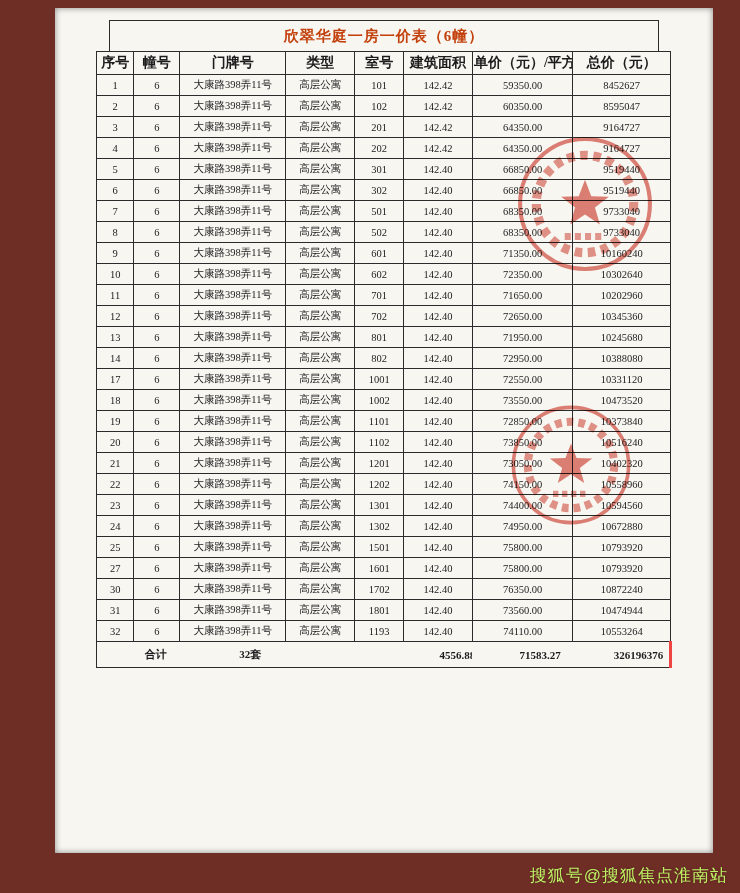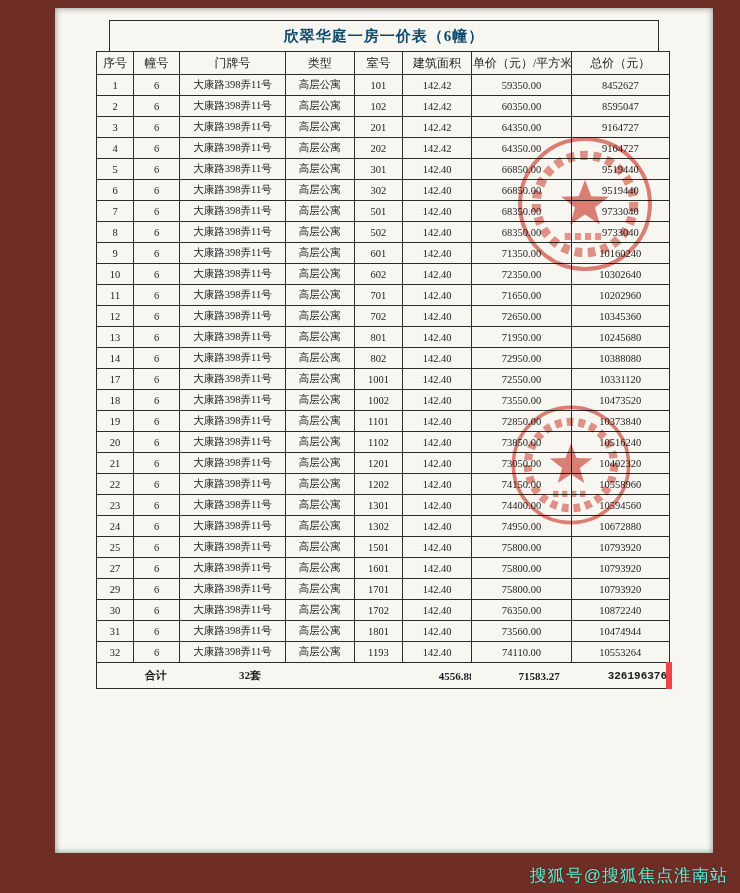--- a/index.html
+++ b/index.html
@@ -23,67 +23,67 @@
     margin:0 41px;
     position:relative;
   }
   .title-box{
     margin:0 13px;
     border:1.5px solid #2b2b2b;
     border-bottom:none;
     text-align:center;
     font-size:15px;
     font-weight:bold;
-    color:#0c4a6e;
+    color:#c2410c;
     padding:6px 0 5px 0;
     letter-spacing:1px;
   }
   table.price{
     width:100%;
     border-collapse:collapse;
     table-layout:fixed;
     font-size:10.5px;
     color:#1c1c1c;
   }
   table.price th,table.price td{
     border:1px solid #2b2b2b;
     text-align:center;
     vertical-align:middle;
     height:20px;
     padding:0 1px;
     overflow:hidden;
     white-space:nowrap;
   }
   table.price th{
-    font-weight:normal;
+    font-weight:bold;
     height:22px;
-    font-size:12px;
+    font-size:14px;
   }
   table.price{border:1.5px solid #2b2b2b;}
   table.price tfoot td{
     border-left:none;border-right:none;
     height:25px;
     font-weight:bold;
     font-size:11px;
     padding-left:36px;
   }
   table.price tfoot td:first-child{border-left:1px solid #2b2b2b;}
-  table.price tfoot td:last-child{border-right:6px solid #ef4444;font-family:Liberation Mono, monospace;}
+  table.price tfoot td:last-child{border-right:3px solid #ef4444;}
   .stamp{
     position:absolute;
     mix-blend-mode:multiply;
     opacity:.62;
     pointer-events:none;
   }
   .stamp1{left:418px;top:113px;width:142px;height:142px;}
   .stamp2{left:412px;top:382px;width:126px;height:126px;}
   .watermark{
     position:absolute;
     right:12px;bottom:6px;
-    color:#5eead4;
+    color:#bef264;
     font-size:17px;
     font-family:"Liberation Sans","DejaVu Sans",sans-serif;
     letter-spacing:1px;
     text-shadow:0 0 2px rgba(0,0,0,.35);
   }
 </style>
 </head>
 <body>
 
 <div class="paper">
@@ -349,30 +349,20 @@
             <td>27</td>
             <td>6</td>
             <td>大康路398弄11号</td>
             <td>高层公寓</td>
             <td>1601</td>
             <td>142.40</td>
             <td>75800.00</td>
             <td>10793920</td>
           </tr>
           <tr>
-            <td>29</td>
-            <td>6</td>
-            <td>大康路398弄11号</td>
-            <td>高层公寓</td>
-            <td>1701</td>
-            <td>142.40</td>
-            <td>75800.00</td>
-            <td>10793920</td>
-          </tr>
-          <tr>
             <td>30</td>
             <td>6</td>
             <td>大康路398弄11号</td>
             <td>高层公寓</td>
             <td>1702</td>
             <td>142.40</td>
             <td>76350.00</td>
             <td>10872240</td>
           </tr>
           <tr>

